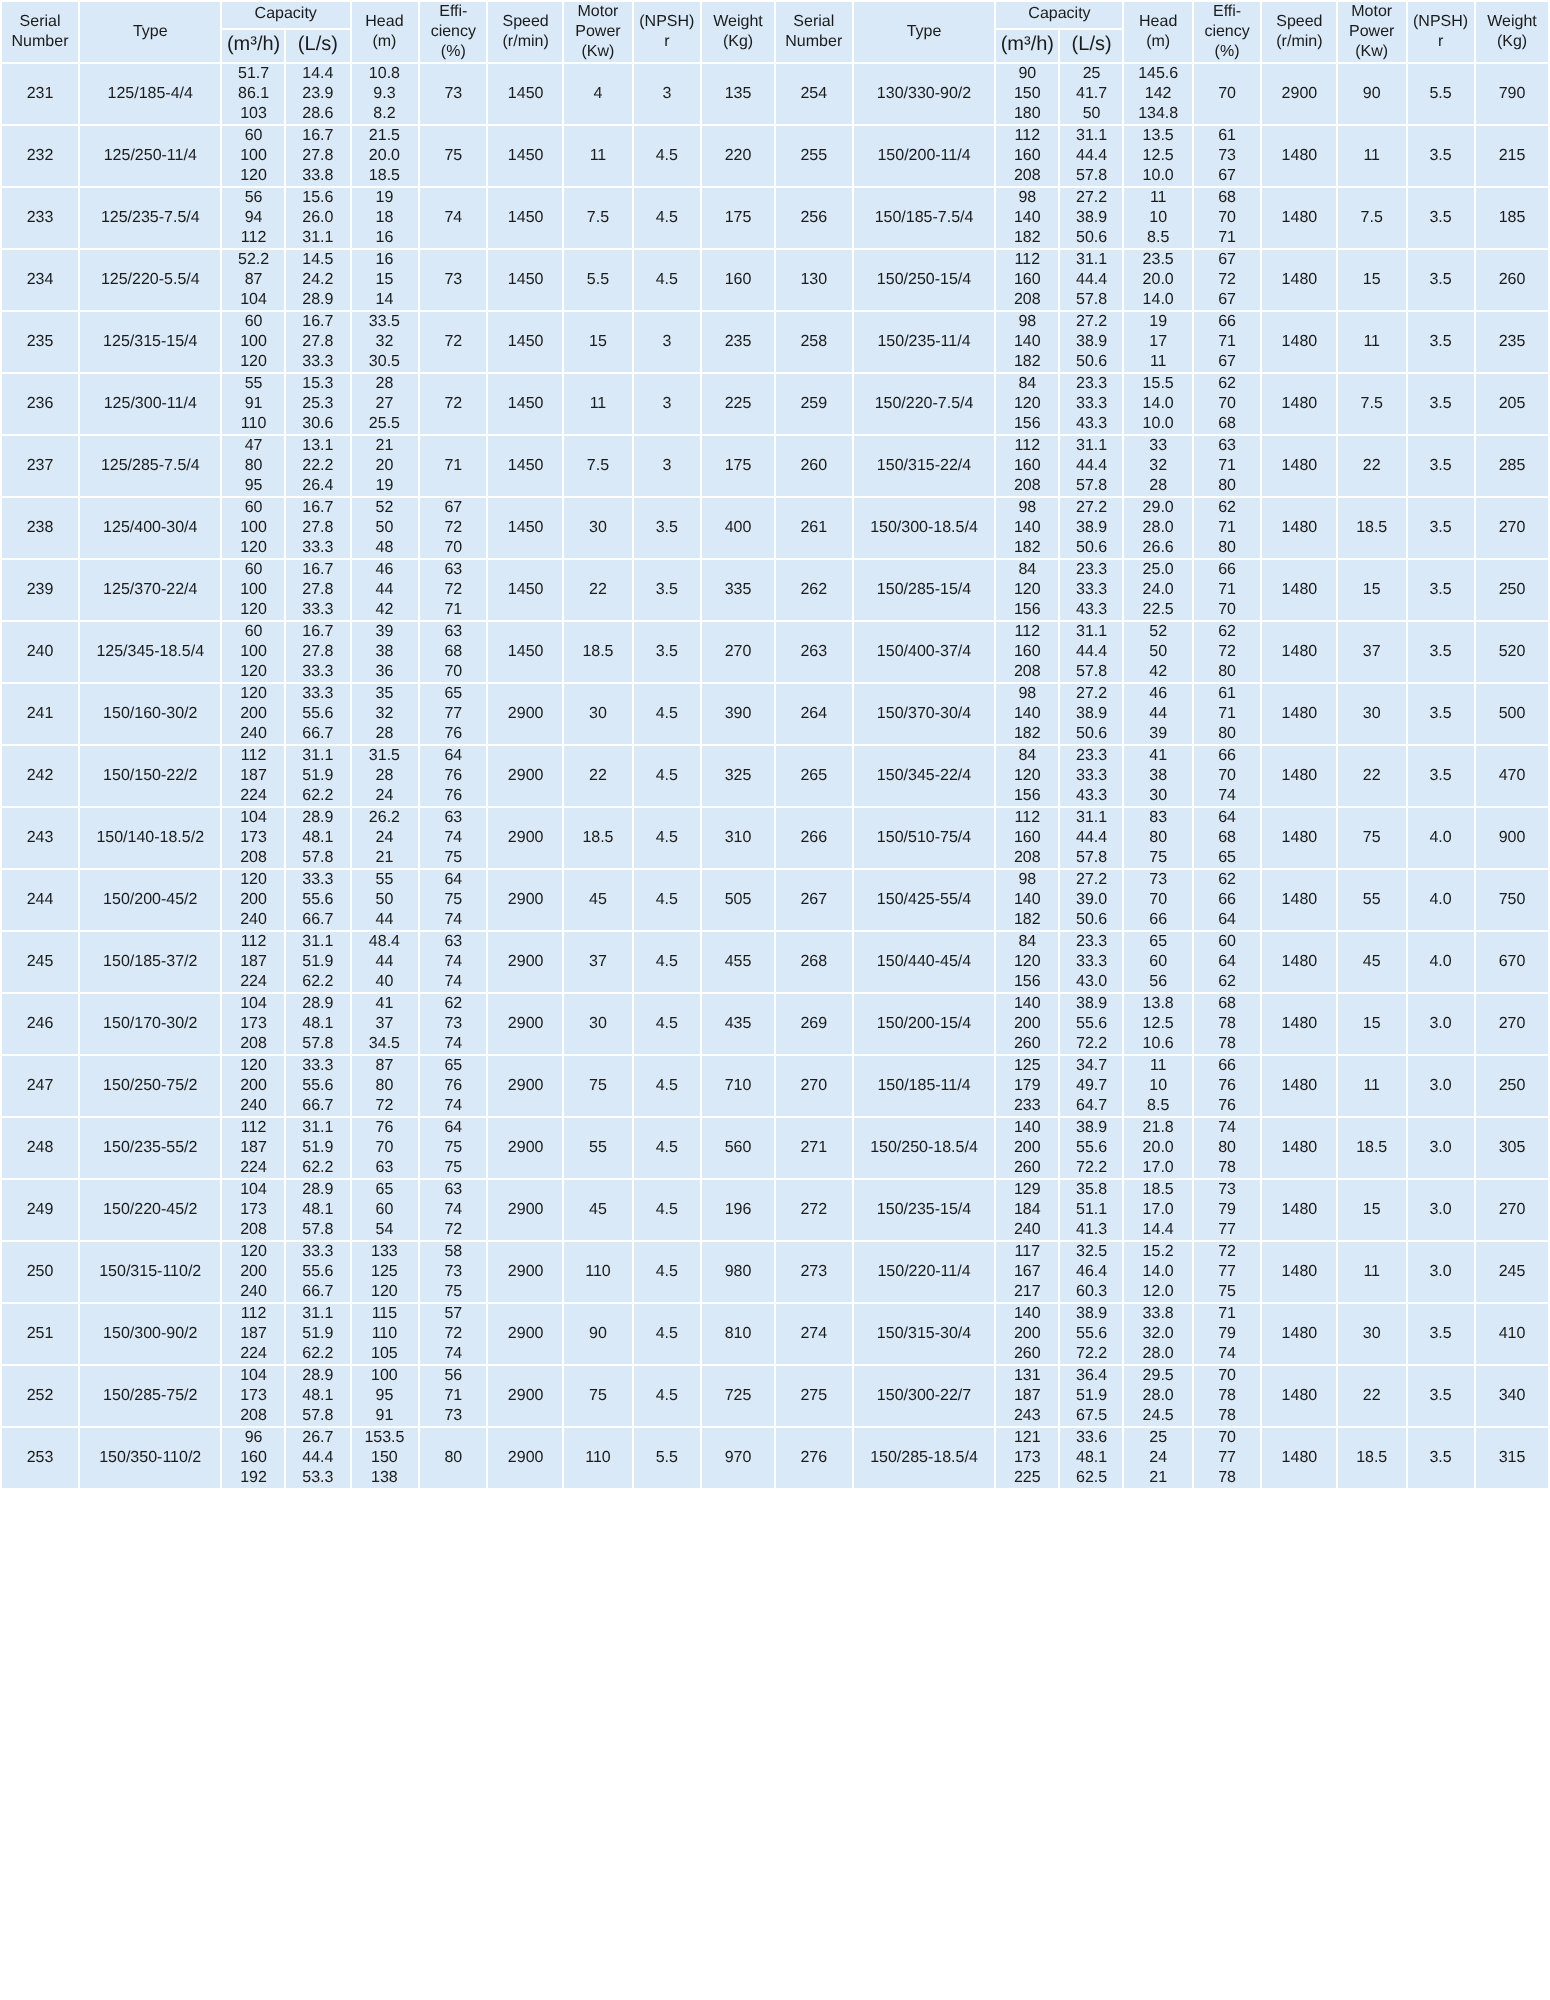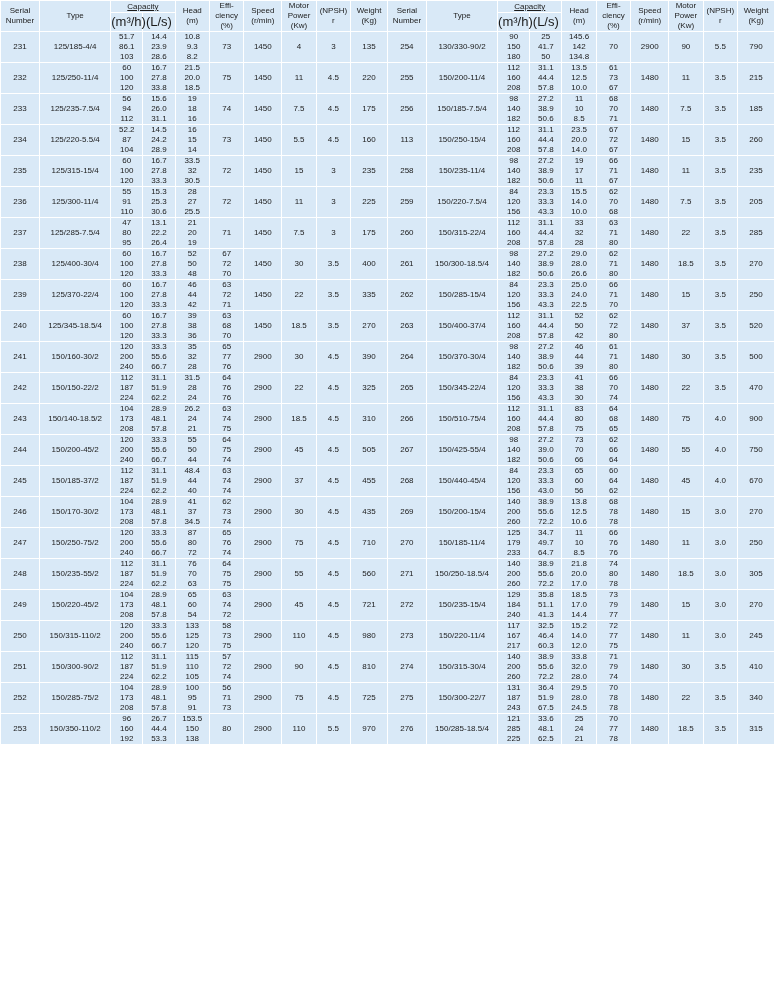--- a/index.html
+++ b/index.html
@@ -33,21 +33,21 @@
     line-height:1.25;
   }
   thead th{
     background:#29a3e0;
     color:#ffffff;
     font-size:8px;
     font-weight:normal;
     padding:2px 0;
   }
   thead th.sub{
-    font-size:13px;
+    font-size:10px;
   }
   td.serial{
     font-size:9px;
     color:#111;
   }
   td.type{
     font-size:7.5px;
     color:#111;
   }
   td.multi{
@@ -63,21 +63,21 @@
   col.c-serial{width:34px;}
   col.c-type{width:62px;}
   col.c-cap1{width:28px;}
   col.c-cap2{width:28px;}
   col.c-head{width:30px;}
   col.c-eff{width:30px;}
   col.c-speed{width:33px;}
   col.c-motor{width:30px;}
   col.c-npsh{width:30px;}
   col.c-weight{width:32px;}
-  .cap-head{padding:0;text-decoration:underline;}
+  .cap-head{padding:0;}
   .sub-row th{background:#29a3e0;border-top:1px solid #ffffff;}
 </style>
 </head>
 <body>
 
 <div id="sheet">
   <table class="spec">
     <colgroup>
       <col class="c-serial">
         <col class="c-type">
@@ -264,21 +264,21 @@
 24.2
 28.9</td>
           <td class="multi">16
 15
 14</td>
           <td class="multi">73</td>
           <td class="">1450</td>
           <td class="">5.5</td>
           <td class="">4.5</td>
           <td class="">160</td>
-          <td class="serial">113</td>
+          <td class="serial">130</td>
           <td class="type">150/250-15/4</td>
           <td class="multi">112
 160
 208</td>
           <td class="multi">31.1
 44.4
 57.8</td>
           <td class="multi">23.5
 20.0
 14.0</td>
@@ -827,21 +827,21 @@
 57.8</td>
           <td class="multi">65
 60
 54</td>
           <td class="multi">63
 74
 72</td>
           <td class="">2900</td>
           <td class="">45</td>
           <td class="">4.5</td>
-          <td class="">721</td>
+          <td class="">196</td>
           <td class="serial">272</td>
           <td class="type">150/235-15/4</td>
           <td class="multi">129
 184
 240</td>
           <td class="multi">35.8
 51.1
 41.3</td>
           <td class="multi">18.5
 17.0
@@ -981,21 +981,21 @@
 150
 138</td>
           <td class="multi">80</td>
           <td class="">2900</td>
           <td class="">110</td>
           <td class="">5.5</td>
           <td class="">970</td>
           <td class="serial">276</td>
           <td class="type">150/285-18.5/4</td>
           <td class="multi">121
-285
+173
 225</td>
           <td class="multi">33.6
 48.1
 62.5</td>
           <td class="multi">25
 24
 21</td>
           <td class="multi">70
 77
 78</td>

